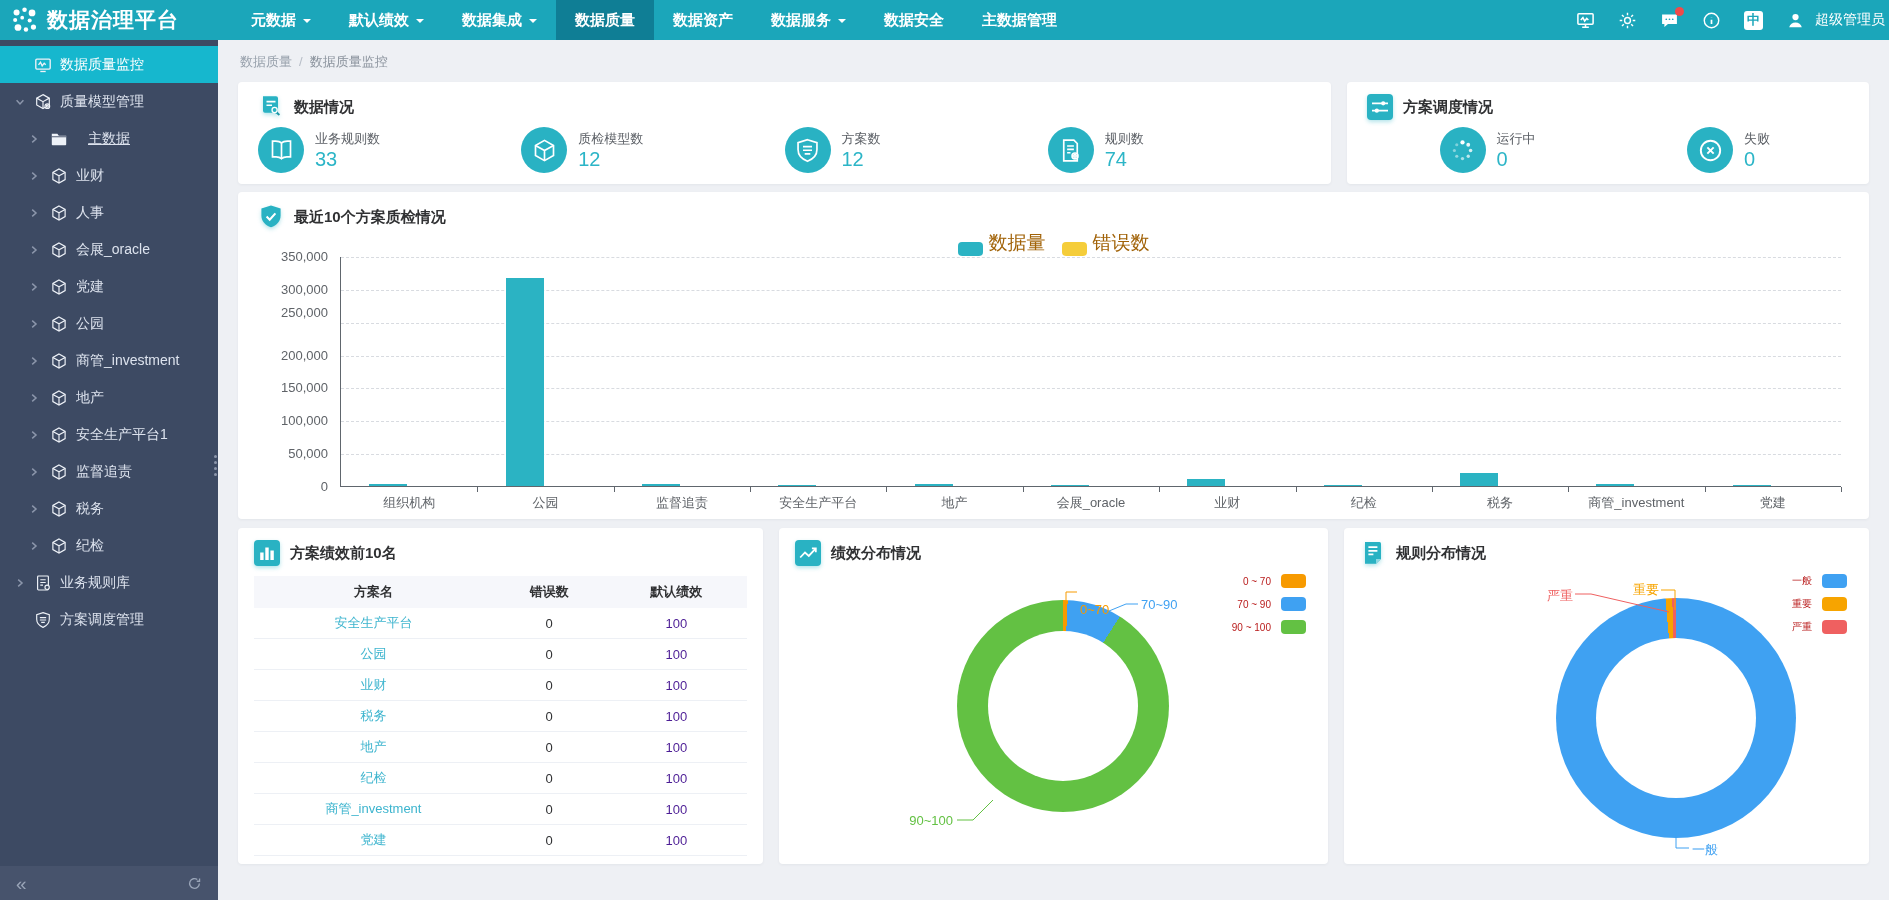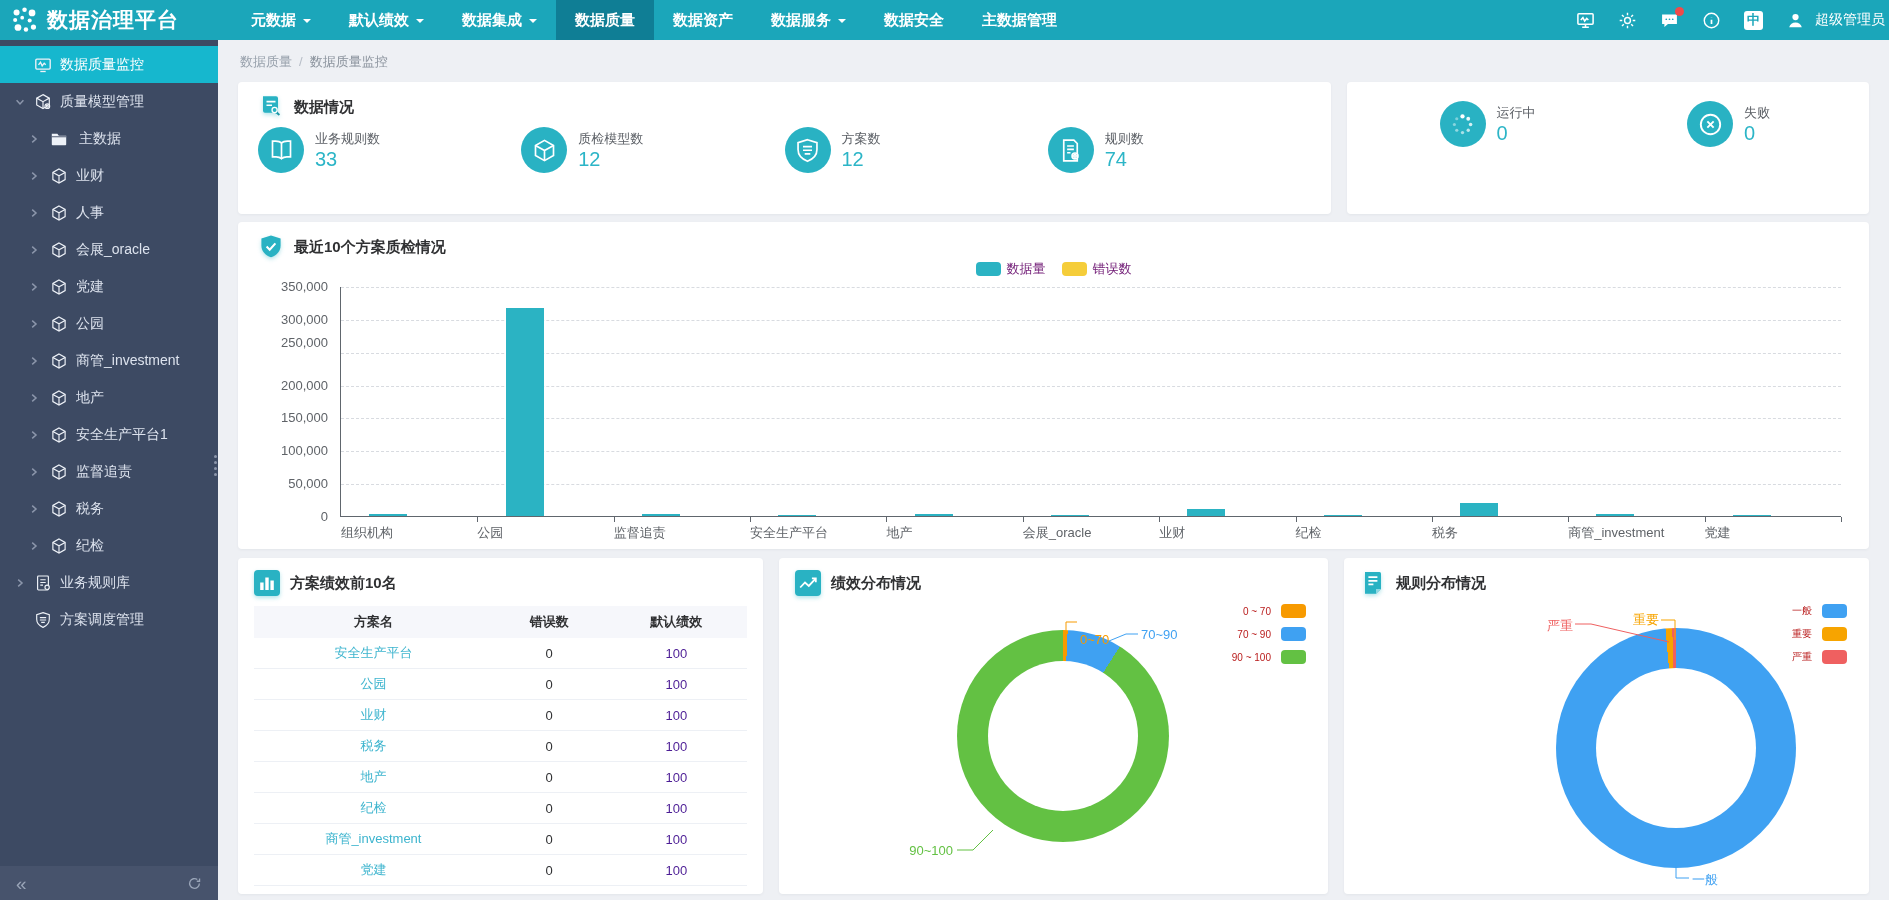--- a/index.html
+++ b/index.html
@@ -39,44 +39,44 @@
   main{flex:1;padding:0 20px;overflow:hidden}
   .breadcrumb{margin:13px 2px 11px;font-size:13px;color:#97a0ab}
   .bc-sep{margin:0 7px;color:#b6bcc6}
   .bc-part:last-child{color:#8a929c}
   .row{display:flex;gap:16px}
   .card{background:#fff;border-radius:4px;box-shadow:0 1px 3px rgba(20,30,60,.05);position:relative}
   .card-head{display:flex;align-items:center;gap:10px;font-size:15px;font-weight:bold;color:#303133}
   .sec-icon{width:26px;height:26px;display:flex;filter:drop-shadow(0 2px 2px rgba(41,178,195,.35))}
   .sec-icon svg{width:100%;height:100%}
   
-  .row1 .card{height:132px;padding:12px 20px}
+  .row1 .card{height:102px;padding:12px 20px}
   .card-data{flex:1}
   .card-sched{width:522px;min-width:522px}
   .stats{display:flex;margin-top:7px}
   .stat{flex:1;display:flex;align-items:center;gap:11px}
   .card-sched .stat{justify-content:center}
   .stat-circle{width:46px;height:46px;min-width:46px;border-radius:50%;background:#29b2c3;display:flex;align-items:center;justify-content:center}
   .stat-circle svg{width:27px;height:27px}
   .stat-label{font-size:13px;color:#5c6066}
   .stat-value{font-size:20px;color:#2cb5c7;line-height:1.1}
   
   .row2{margin-top:8px}
   .card-chart{flex:1;height:327px;padding:12px 20px}
   .bar-legend{position:absolute;top:38px;left:50%;transform:translateX(-50%);display:flex;gap:16px;align-items:center}
-  .legend-item{display:flex;align-items:center;font-size:13px;color:#701a75;cursor:pointer}
+  .legend-item{display:flex;align-items:flex-end;font-size:19px;color:#a16207;cursor:pointer}
   .legend-swatch{width:25px;height:14px;border-radius:4px;margin-right:6px}
   #bar-chart{position:absolute;left:20px;right:20px;top:65px;height:256px}
   .ylab{position:absolute;left:0;width:70px;text-align:right;font-size:13px;color:#5f6368}
   #plot{position:absolute;left:82px;right:8px;top:0;height:230px;border-left:1px solid #60666d;border-bottom:1px solid #60666d;display:flex}
   .gridline{position:absolute;left:0;right:0;border-top:1px dashed #d8dbe0}
   .slot{flex:1;position:relative}
   .slot::after{content:"";position:absolute;right:-1px;bottom:-6px;width:1px;height:5px;background:#60666d}
   .bar{position:absolute;bottom:0;left:50%;width:38px;transform:translateX(-50%) translateX(-21px);background:#2bb3c3}
-  .xlab{position:absolute;top:237px;width:100%;font-size:13px;color:#5f6368;white-space:nowrap}
+  .xlab{position:absolute;top:237px;width:100%;text-align:center;font-size:13px;color:#5f6368;white-space:nowrap}
   
   .row3{margin-top:9px}
   .row3 .card{height:336px;padding:12px 16px;overflow:hidden}
   .card-table{width:525px;min-width:525px}
   .card-donut1{flex:1}
   .card-donut2{width:525px;min-width:525px}
   table{width:100%;border-collapse:collapse;margin-top:10px}
   th{background:#f6f7fb;font-size:13px;color:#303133;padding:7px 6px;font-weight:bold;text-align:center}
   td{font-size:13px;text-align:center;padding:6px;border-bottom:1px solid #edf0f5;color:#303133}
   td.link{color:#3cb4ce;cursor:pointer}
@@ -217,21 +217,21 @@
             <svg viewBox="0 0 12 12" fill="none" stroke="currentColor" stroke-width="1.5">
               <path d="M4.2 2.6 8 6l-3.8 3.4"></path>
             </svg>
           </span>
           <span class="side-icon" style="left: 50px;">
             <svg viewBox="0 0 20 20" fill="currentColor">
               <path d="M2 4.2h6.2l1.6 2.1H18v9.5c0 .7-.5 1.2-1.2 1.2H3.2c-.7 0-1.2-.5-1.2-1.2z"></path>
               <path d="M2 7.5h16" stroke="#3d4a63" stroke-width="1"></path>
             </svg>
           </span>
-          <span class="side-label" style="left: 79px;">主数据</span>
+          <span class="side-label" style="left: 88px; text-decoration: underline;">主数据</span>
         </li>
         <li class="side-item">
           <span class="chev" style="left: 28px;">
             <svg viewBox="0 0 12 12" fill="none" stroke="currentColor" stroke-width="1.5">
               <path d="M4.2 2.6 8 6l-3.8 3.4"></path>
             </svg>
           </span>
           <span class="side-icon" style="left: 50px;">
             <svg viewBox="0 0 20 20" fill="none" stroke="currentColor" stroke-width="1.3">
               <path d="M10 2.2 16.8 6v8L10 17.8 3.2 14V6z"></path>
@@ -486,20 +486,31 @@
                 </svg>
               </div>
               <div>
                 <div class="stat-label">规则数</div>
                 <div class="stat-value">74</div>
               </div>
             </div>
           </div>
       </section>
       <section class="card card-sched">
+        <div class="card-head">
+          <span class="sec-icon">
+              <svg viewBox="0 0 26 26">
+                <rect width="26" height="26" rx="4" fill="#29b2c3"></rect>
+                <path d="M5 9.3h16M5 16.7h16" stroke="#fff" stroke-width="1.8"></path>
+                <circle cx="16.2" cy="9.3" r="2.1" fill="#fff"></circle>
+                <circle cx="9.8" cy="16.7" r="2.1" fill="#fff"></circle>
+              </svg>
+            </span>
+          <span>方案调度情况</span>
+        </div>
         <div class="stats" id="stats-sched">
             <div class="stat">
               <div class="stat-circle">
                 <svg viewBox="0 0 24 24" fill="#fff">
                   <circle cx="12" cy="4.8" r="1.9"></circle>
                   <circle cx="17.1" cy="6.9" r="1.7" opacity=".9"></circle>
                   <circle cx="19.2" cy="12" r="1.6" opacity=".8"></circle>
                   <circle cx="17.1" cy="17.1" r="1.5" opacity=".7"></circle>
                   <circle cx="12" cy="19.2" r="1.5" opacity=".6"></circle>
                   <circle cx="6.9" cy="17.1" r="1.4" opacity=".5"></circle>

